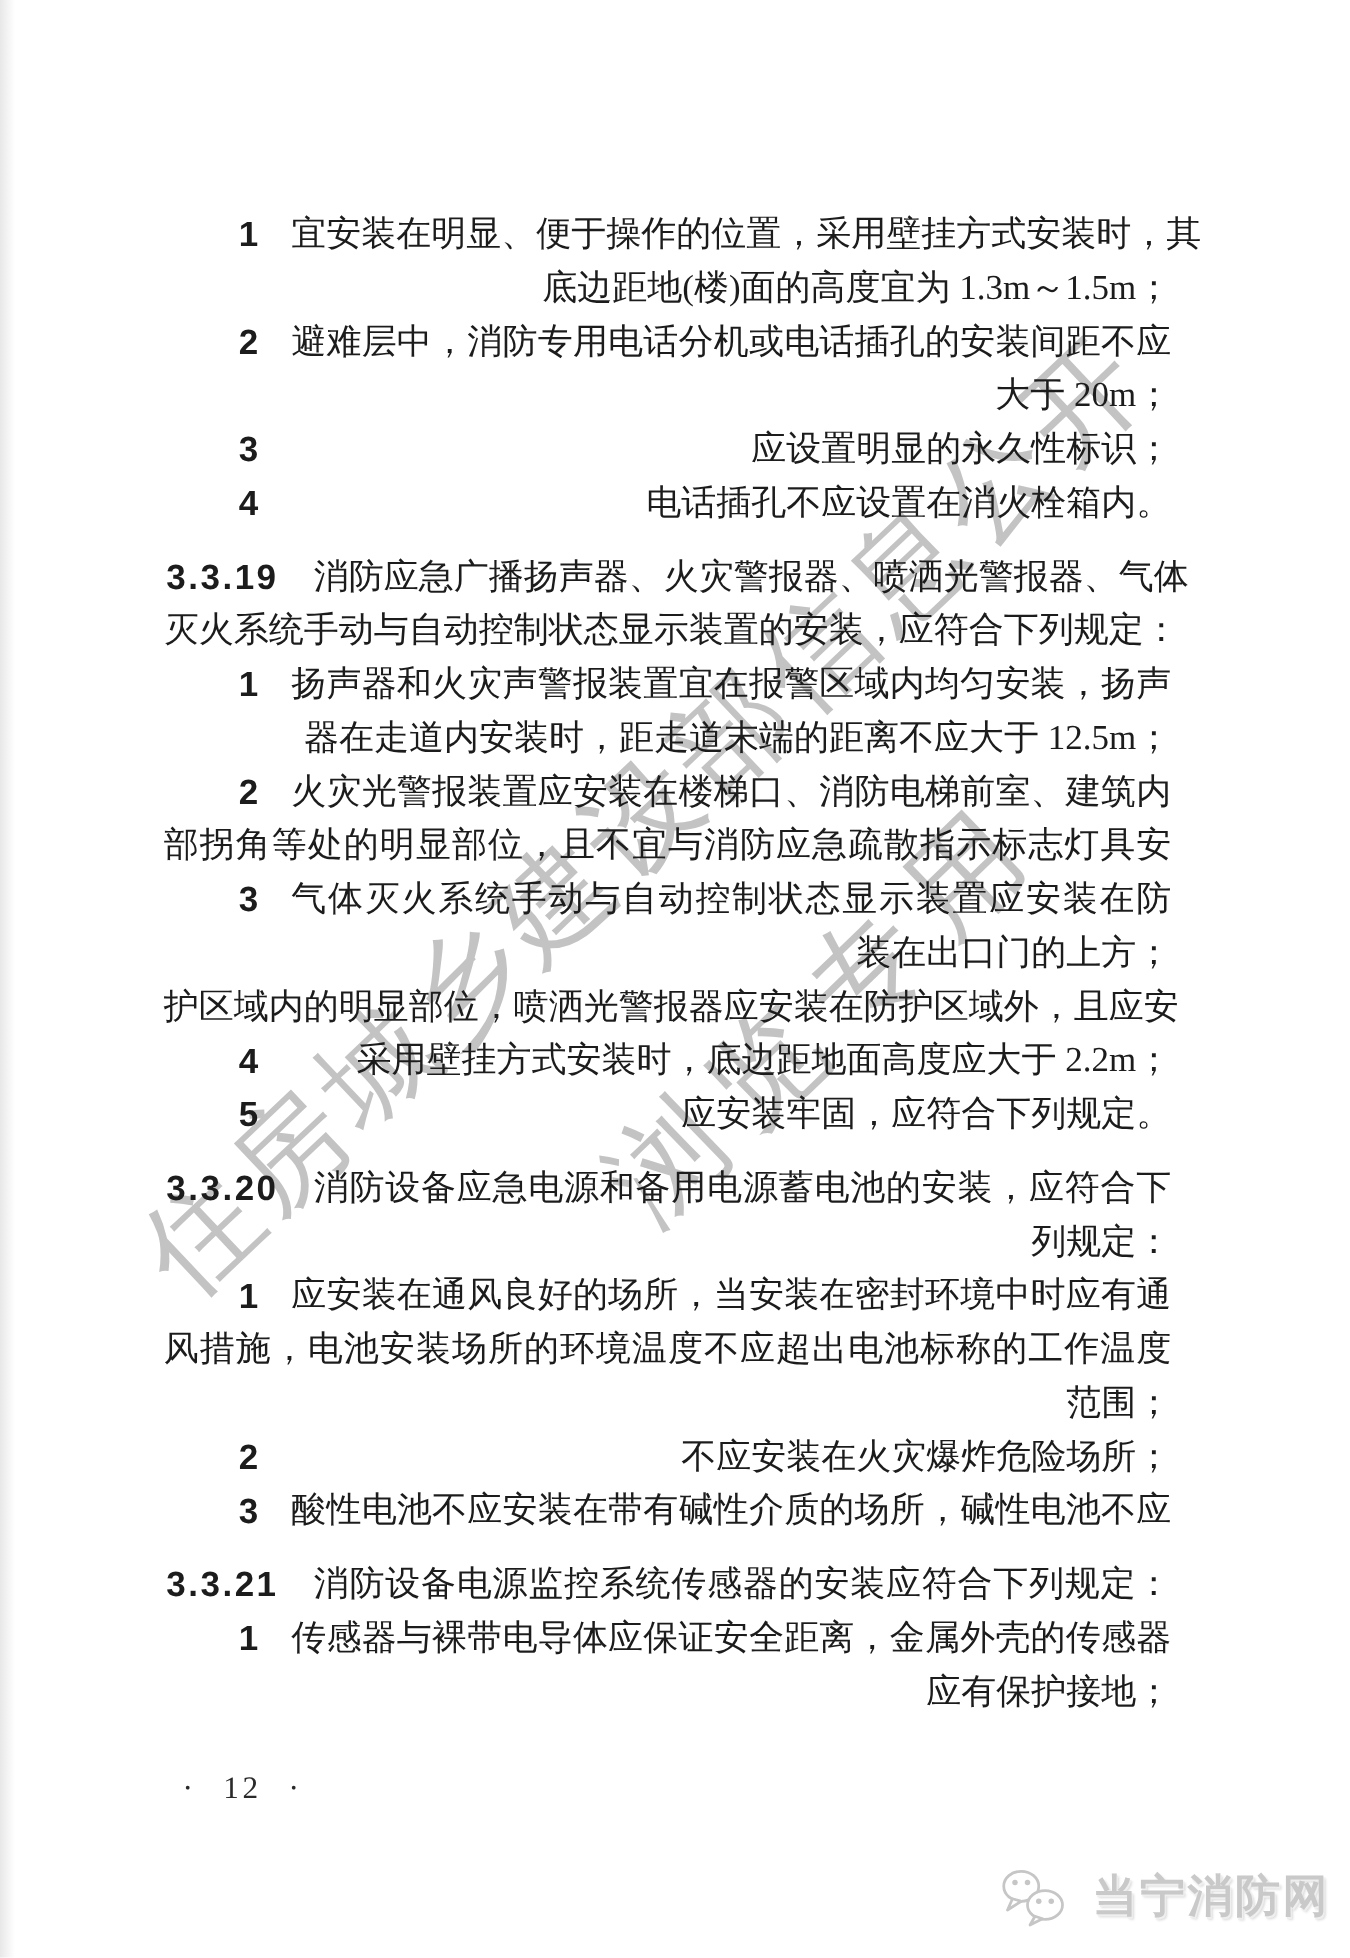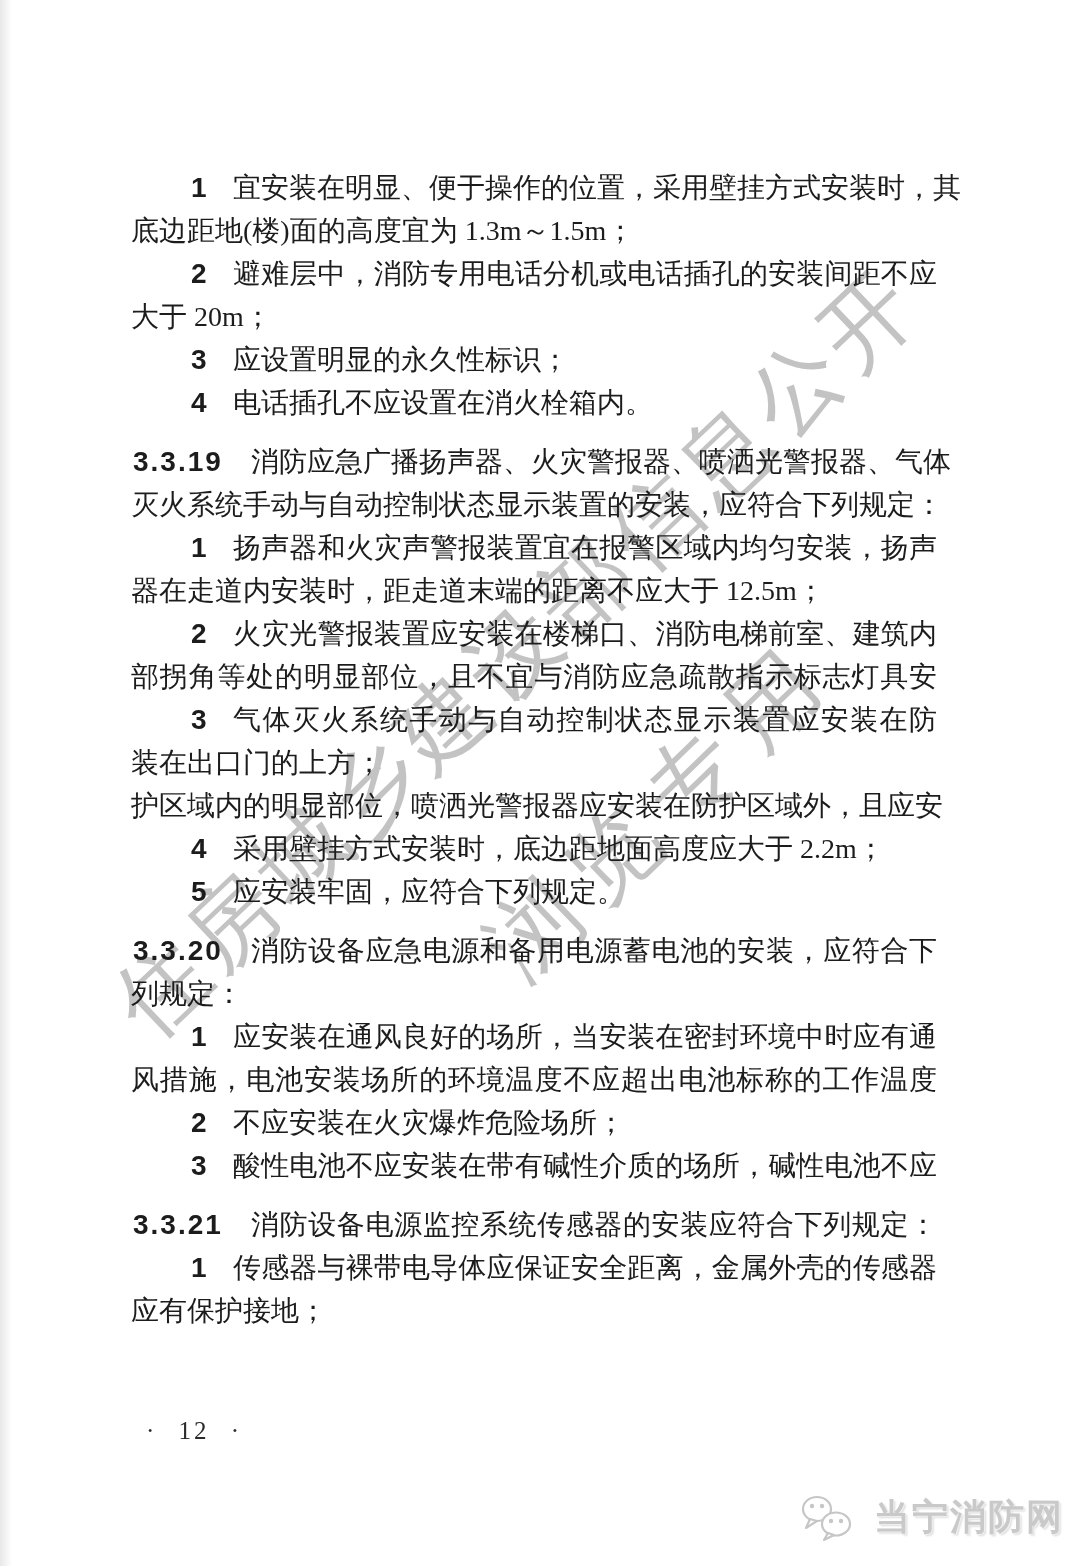--- a/index.html
+++ b/index.html
@@ -64,21 +64,21 @@
   }
   .line {
     position: relative;
     height: 43px;
     line-height: 43px;
     font-size: 28px;
     white-space: nowrap;
   }
   .line .txt {
     display: block;
-    text-align: left;
+    text-align: right;
   }
   .line.j .txt {
     text-align: justify;
     text-align-last: justify;
   }
   .line .num {
     position: absolute;
     top: 0;
     font-weight: bold;
     font-family: "Liberation Sans", "DejaVu Sans", sans-serif;
@@ -199,20 +199,23 @@
       <div class="line cont">
         <span class="txt">列规定：</span>
       </div>
       <div class="line item j">
         <span class="num">1</span>
         <span class="txt">应安装在通风良好的场所，当安装在密封环境中时应有通</span>
       </div>
       <div class="line cont j">
         <span class="txt">风措施，电池安装场所的环境温度不应超出电池标称的工作温度</span>
       </div>
+      <div class="line cont">
+        <span class="txt">范围；</span>
+      </div>
       <div class="line item">
         <span class="num">2</span>
         <span class="txt">不应安装在火灾爆炸危险场所；</span>
       </div>
       <div class="line item j">
         <span class="num">3</span>
         <span class="txt">酸性电池不应安装在带有碱性介质的场所，碱性电池不应</span>
       </div>
       <div class="line clause j">
         <span class="num">3.3.21</span>

